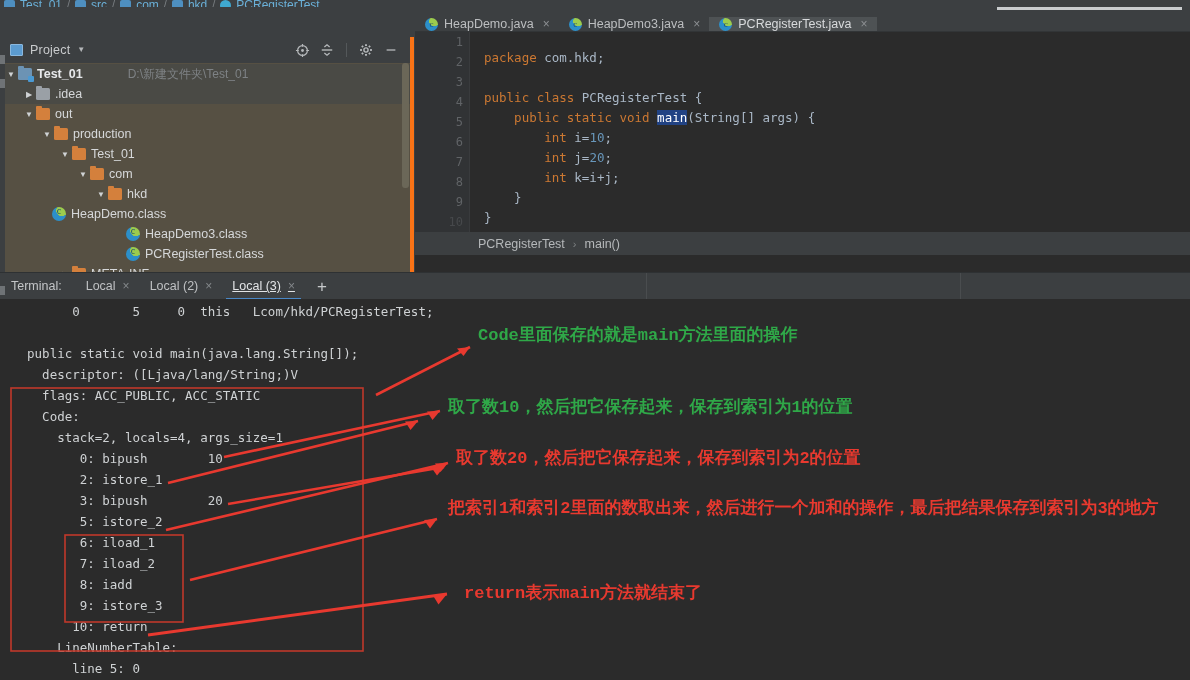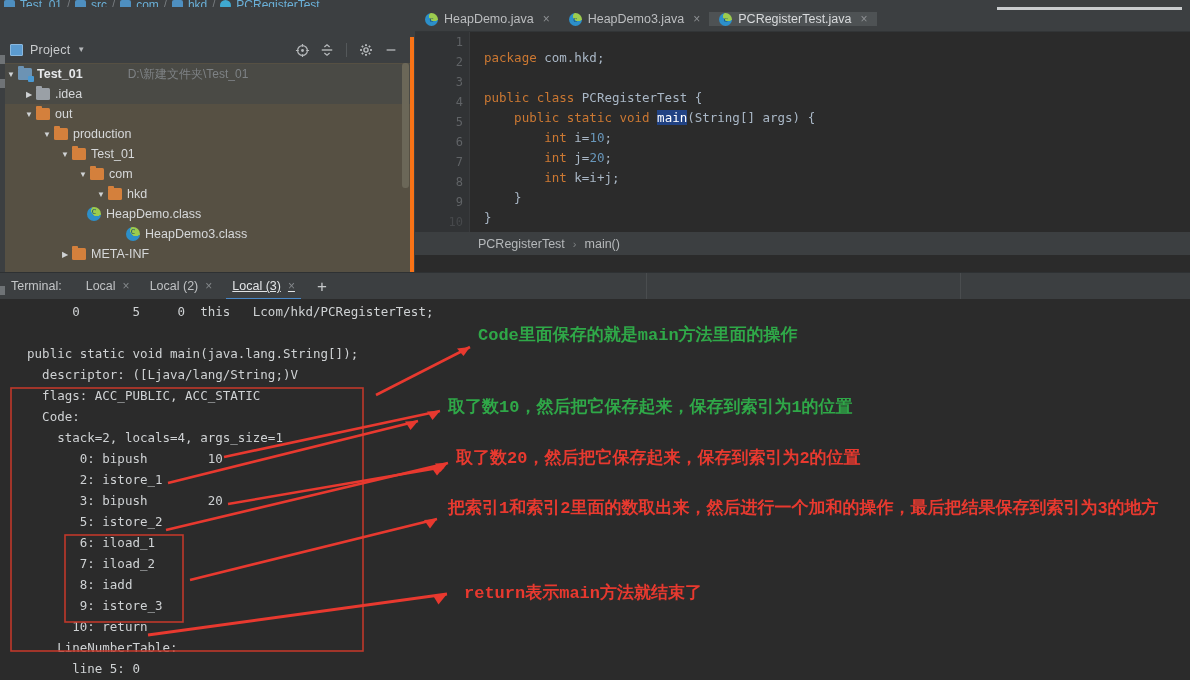--- a/index.html
+++ b/index.html
@@ -104,21 +104,21 @@
     background: #3c3f41;
   }
   .leftstrip-mark { position: absolute; left: 0; width: 5px; height: 9px; background: #6f7376; }
 
   
   .editor {
     position: absolute; left: 415px; top: 7px; width: 775px; height: 265px;
     background: #2b2b2b;
   }
   .tabbar {
-    height: 25px; background: #3c3f41; display: flex; align-items: center;
+    height: 25px; background: #3c3f41; display: flex; align-items: flex-end;
     border-bottom: 1px solid #323537;
   }
   .tab {
     display: flex; align-items: center; gap: 6px; padding: 0 9px 0 10px;
     font-size: 12.5px; color: #bcbec0; position: relative;
   }
   .tab.active { background: #4e5254; color: #d8dadc; }
   .tab .tabicon {
     width: 13px; height: 13px; border-radius: 50%;
     background: radial-gradient(circle at 70% 25%, #9ccc4e 0 36%, #2c8fc9 38%);
@@ -297,30 +297,34 @@
         <span class="fo orange"></span>
         <span class="tree-label">com</span>
       </div>
 
       <div class="tree-row" style="padding-left:94px">
         <span class="tw">▼</span>
         <span class="fo orange"></span>
         <span class="tree-label">hkd</span>
       </div>
 
-      <div class="tree-row" style="padding-left:87px">
+      <div class="tree-row" style="padding-left:52px">
         <span class="jclass green"></span>
         <span class="tree-label">HeapDemo.class</span>
       </div>
 
       <div class="tree-row" style="padding-left:126px">
         <span class="jclass green"></span>
         <span class="tree-label">HeapDemo3.class</span>
       </div>
 
+      <div class="tree-row" style="padding-left:126px">
+        <span class="jclass green"></span>
+        <span class="tree-label">PCRegisterTest.class</span>
+      </div>
 
       <div class="tree-row" style="padding-left:58px">
         <span class="tw">▶</span>
         <span class="fo orange"></span>
         <span class="tree-label">META-INF</span>
       </div>
     </div>
 
     <div class="panel-leftstrip">
       <div class="leftstrip-mark" style="top:18px"></div>

